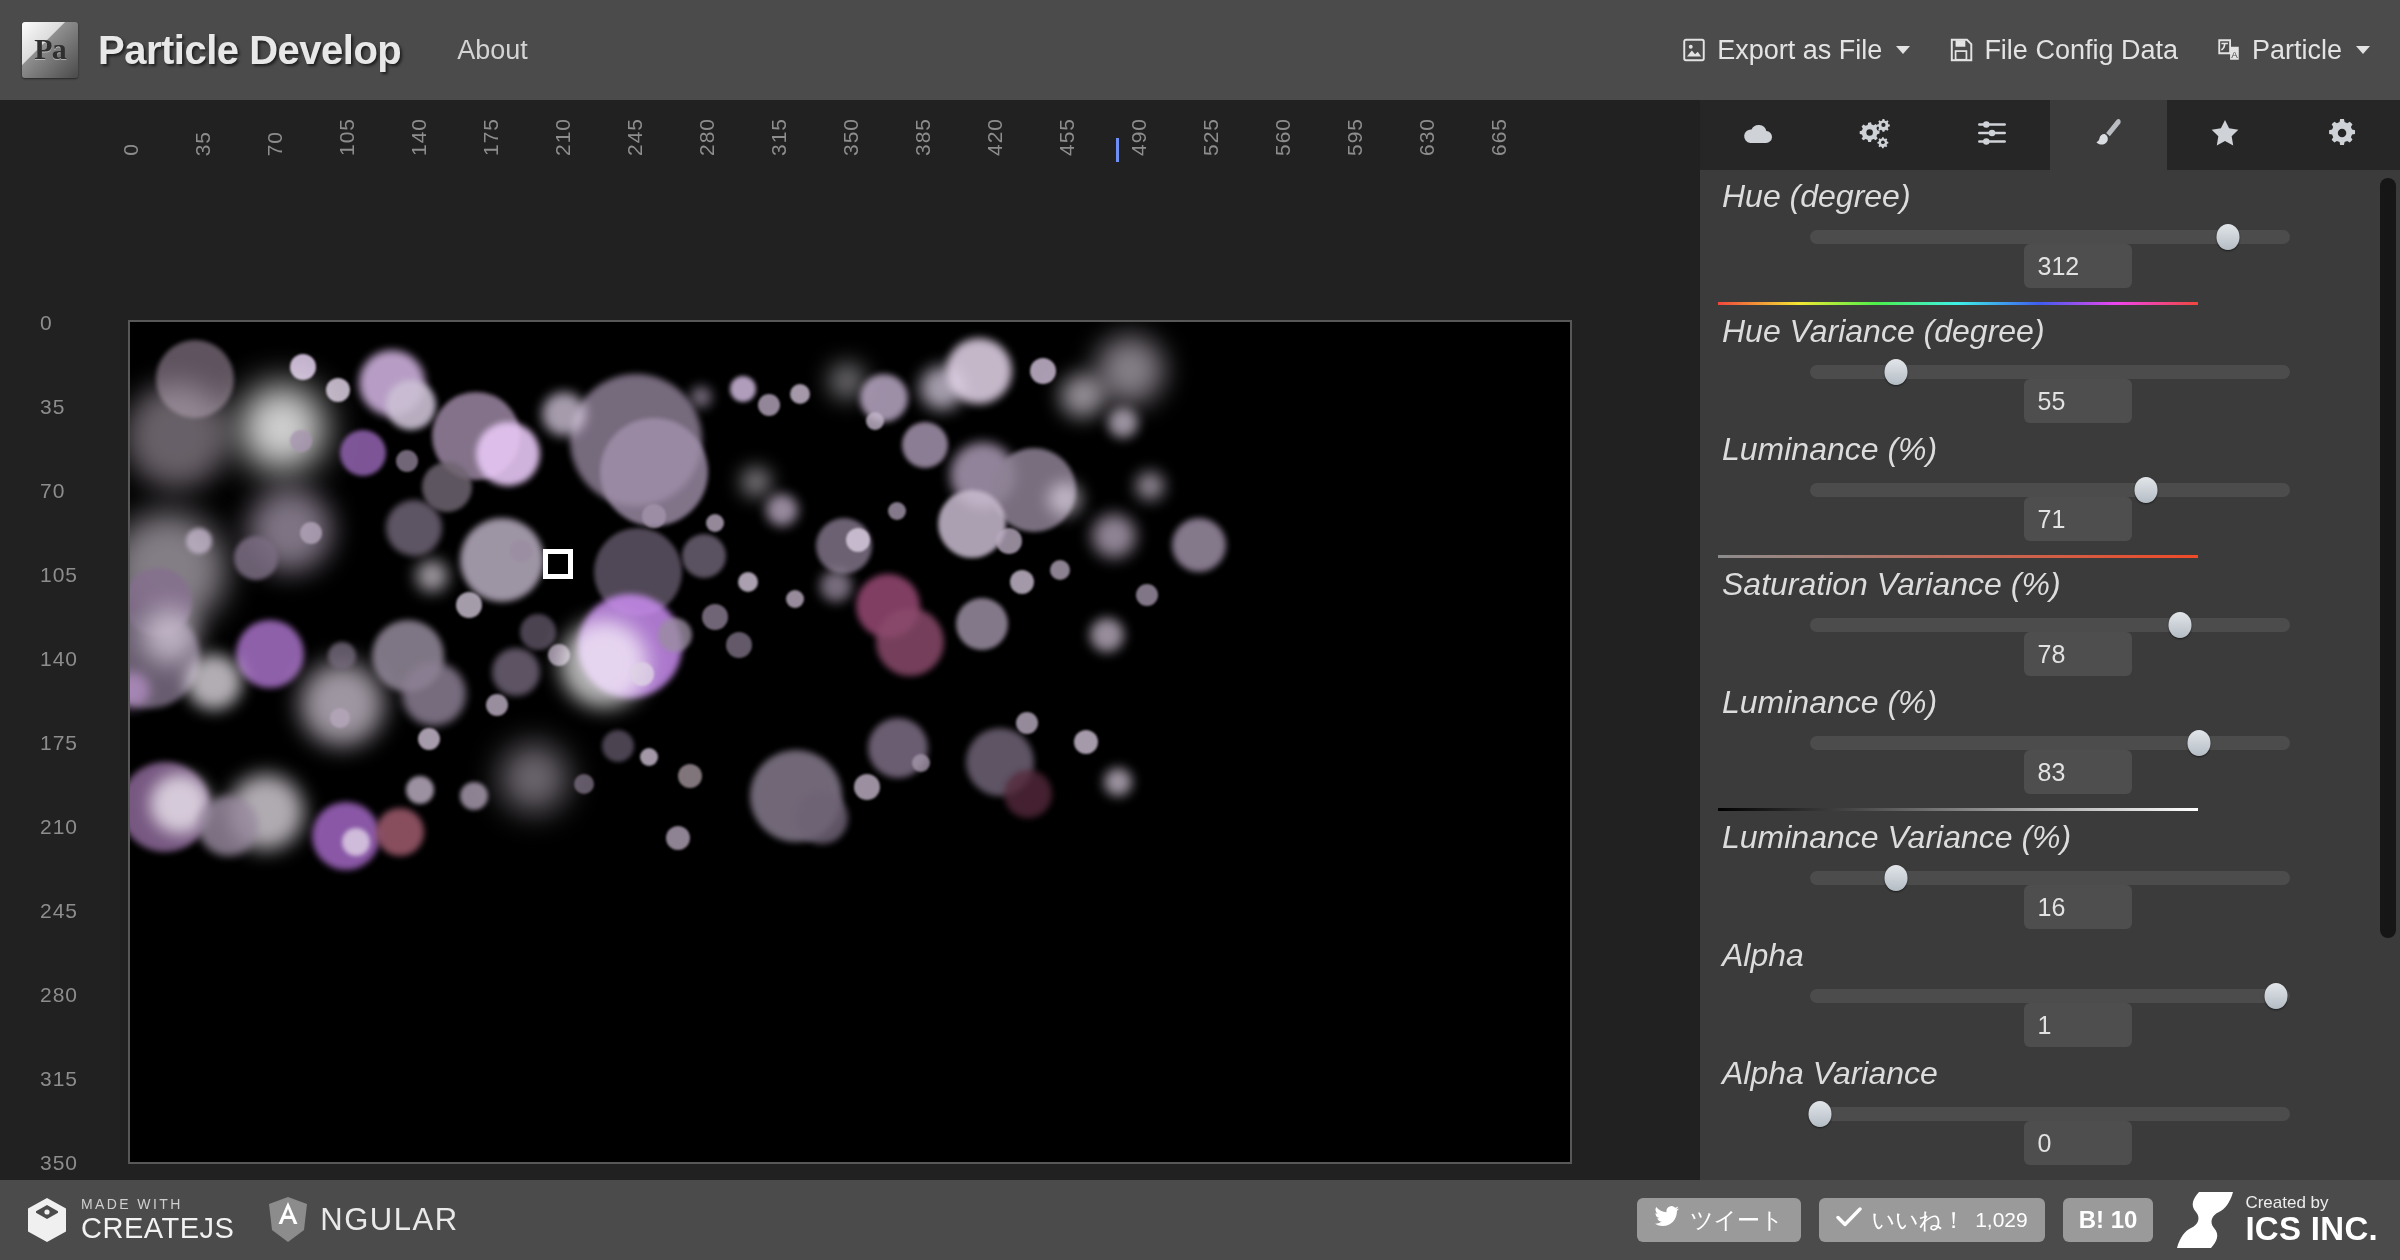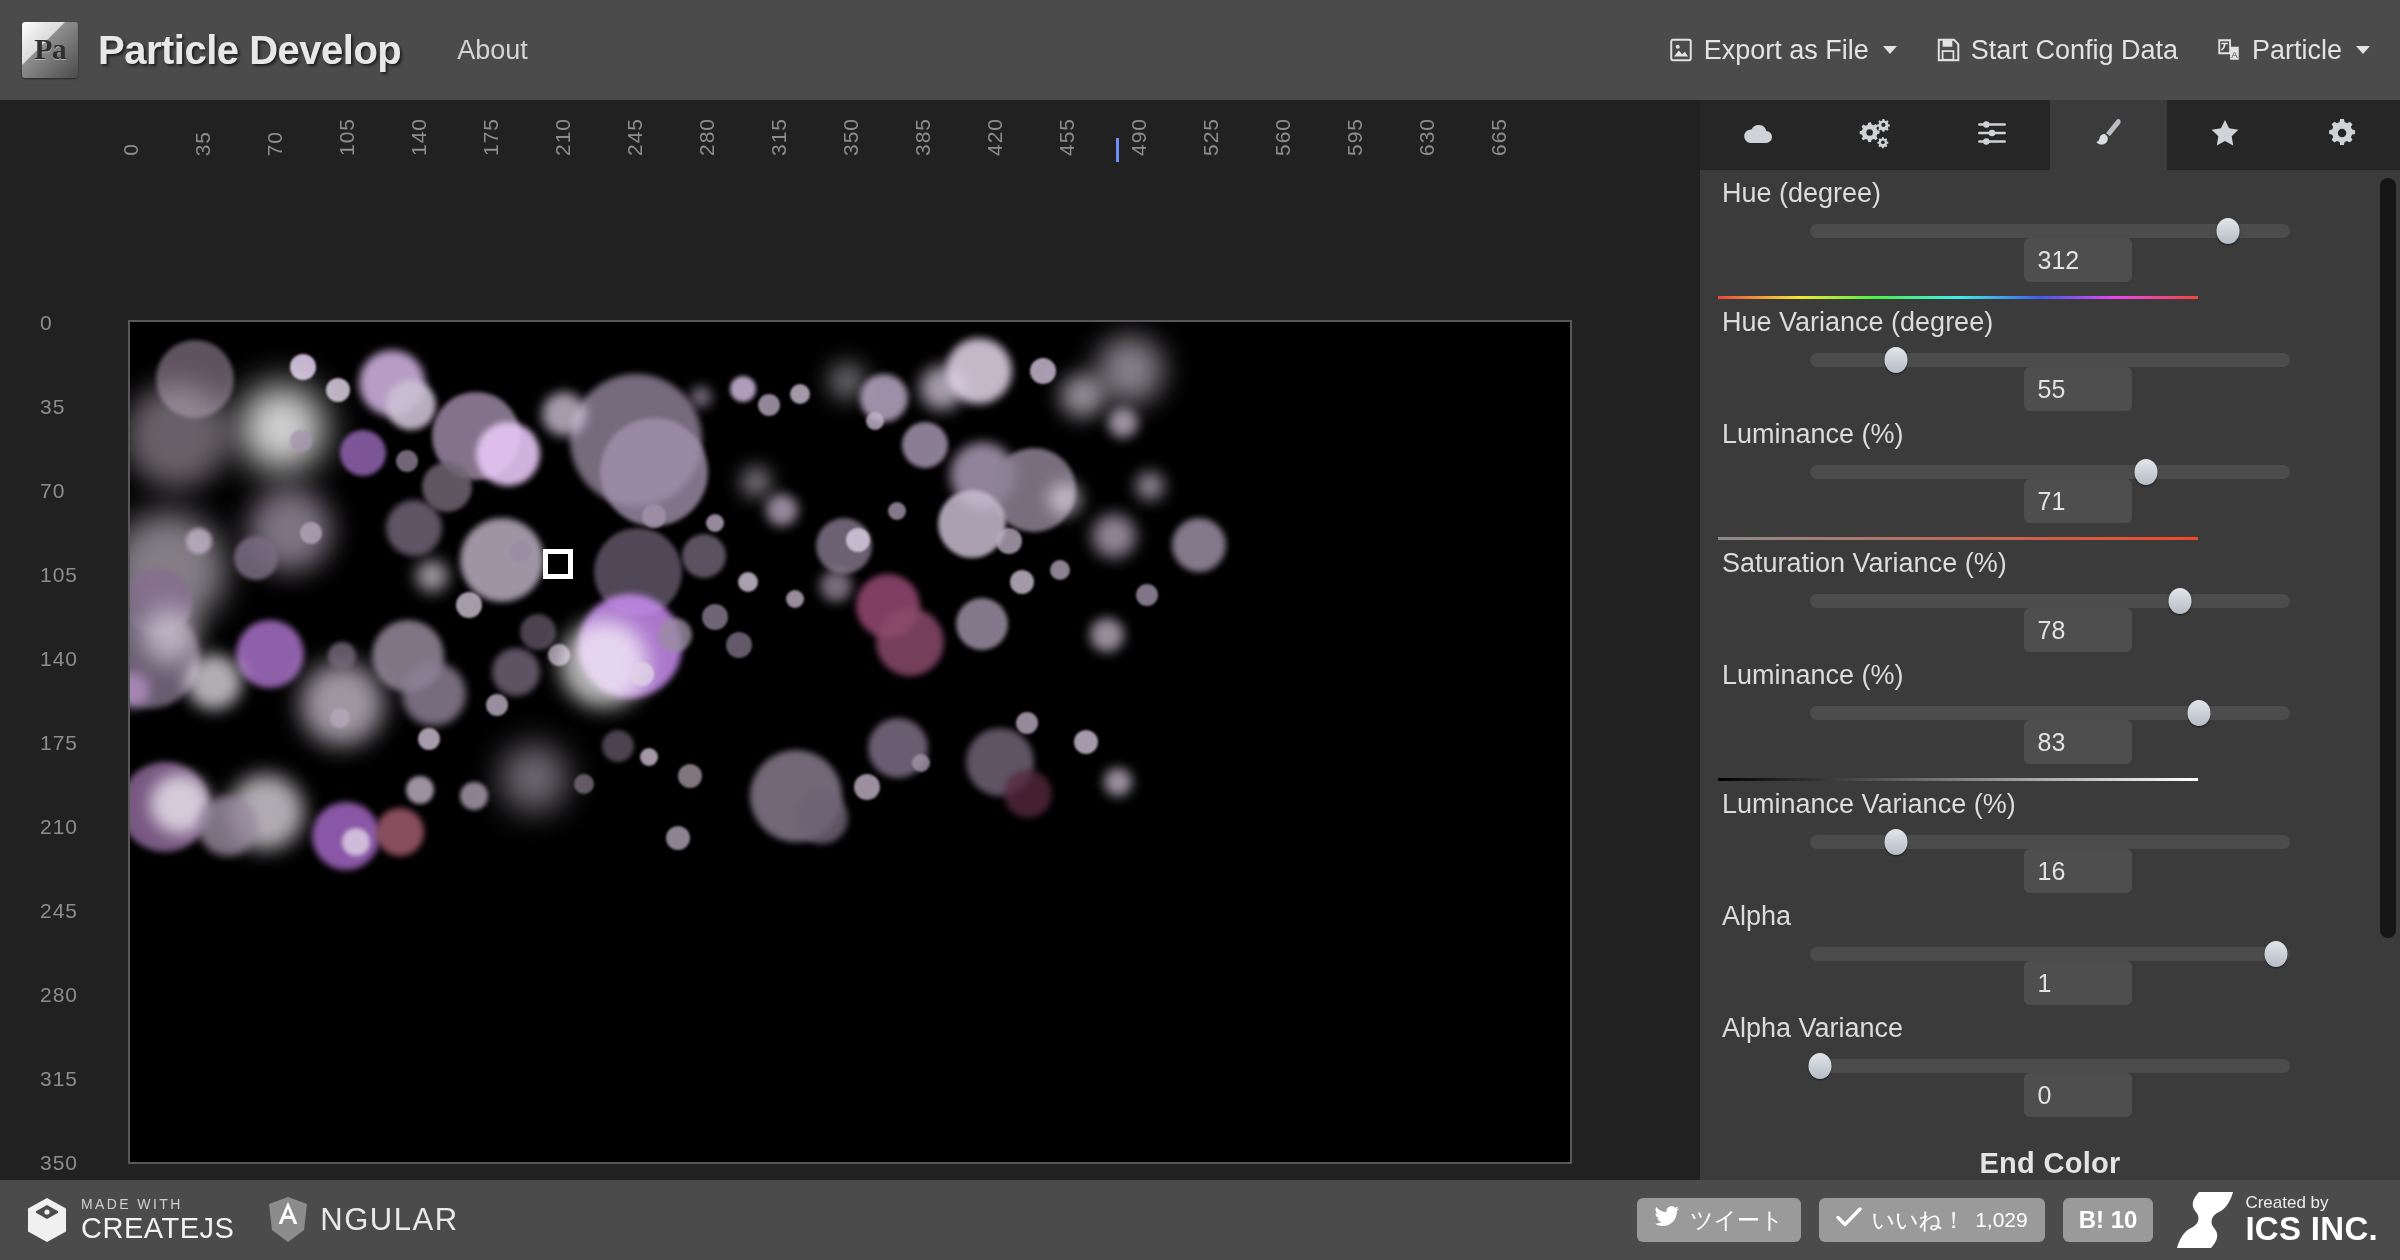--- a/index.html
+++ b/index.html
@@ -105,21 +105,21 @@
   .tab svg { width: 34px; height: 34px; fill: #cfd2d6; }
   .panel-scroll {
     position: relative; width: 700px; height: 1010px; overflow: hidden;
     padding: 0 18px;
   }
   .section-title {
     text-align: center; font-size: 29px; color: #e4e4e4; font-weight: bold;
     margin-top: 30px; margin-bottom: 18px; letter-spacing: .3px;
   }
   .ctrl { margin-top: 8px; position: relative; }
-  .ctrl-label { font-size: 27px; color: #dcdcdc; padding-left: 4px; }
+  .ctrl-label { font-size: 32px; color: #dcdcdc; padding-left: 4px; font-style: italic; }
   .ctrl-row { display: flex; align-items: center; margin-top: 15px; flex-direction: column; }
   .slider {
     position: relative; width: 480px; height: 14px;
     background: #4c4c4c; border-radius: 8px; cursor: pointer;
   }
   .thumb {
     position: absolute; top: 50%; width: 23px; height: 26px;
     background: linear-gradient(180deg,#e2e6ea 0%,#b4bcc4 100%);
     border-radius: 50%; transform: translate(-50%,-50%);
     box-shadow: 0 1px 2px rgba(0,0,0,.55);
@@ -204,21 +204,21 @@
       </div>
 
       <div class="hdr-btn">
         <span class="hdr-ico">
           <svg viewBox="0 0 24 24">
               <path d="M3.5 2.5h14l4 4v15h-18z" fill="none" stroke="#e3e3e3" stroke-width="1.8"></path>
               <rect x="7" y="3" width="9" height="6" fill="#e3e3e3"></rect>
               <rect x="7" y="13" width="10" height="8" fill="none" stroke="#e3e3e3" stroke-width="1.6"></rect>
             </svg>
         </span>
-        <span>Start Config Data</span>
+        <span>File Config Data</span>
       </div>
 
       <div class="hdr-btn">
         <span class="hdr-ico">
           <svg viewBox="0 0 24 24">
               <path d="M3 3h10v12H3z" fill="none" stroke="#e3e3e3" stroke-width="1.7"></path>
               <path d="M5 6h6M8 6c0 4-3 6-3 6" fill="none" stroke="#e3e3e3" stroke-width="1.5"></path>
               <path d="M13 9h8v12h-8z" fill="#e3e3e3"></path>
               <text x="17" y="19" font-size="9" fill="#4b4b4b" text-anchor="middle" font-family="sans-serif">A</text>
             </svg>

